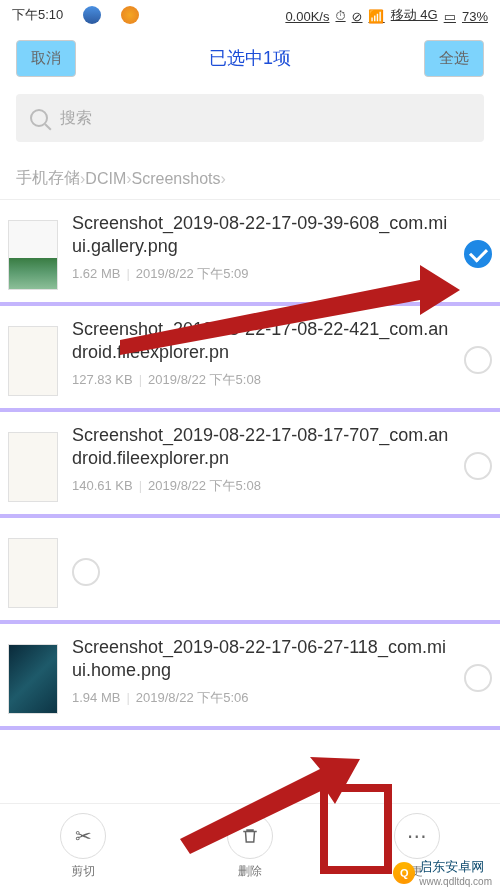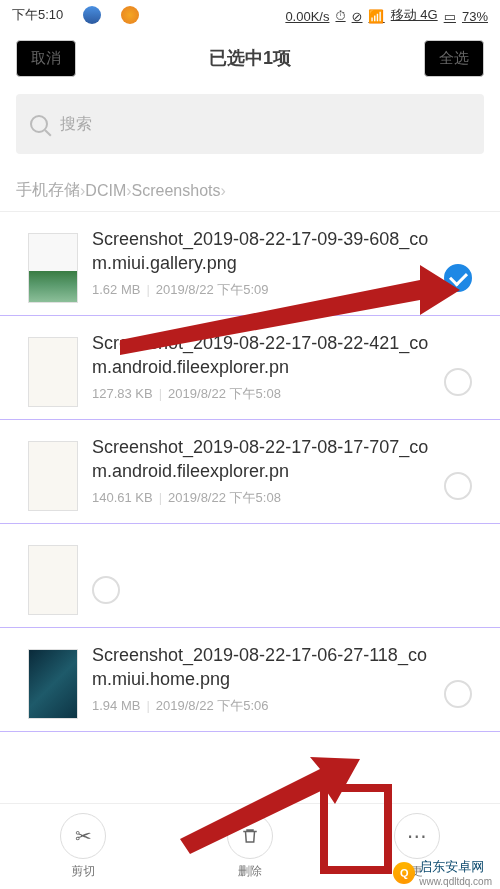--- a/index.html
+++ b/index.html
@@ -31,28 +31,28 @@
       display: flex;
       align-items: center;
       justify-content: space-between;
       padding: 0 16px;
     }
     .nav-btn {
       border: 1px solid #ccc;
       border-radius: 4px;
       padding: 8px 14px;
       font-size: 15px;
-      background: #000000;
+      background: #7dd3fc;
       color: #666;
     }
-    .nav-title { font-size: 18px; color: #404040; font-weight: bold; }
+    .nav-title { font-size: 18px; color: #1d4ed8; }
 
     .search-bar {
       margin: 8px 16px;
-      height: 60px;
+      height: 48px;
       background: #f0f0f0;
       border-radius: 4px;
       display: flex;
       align-items: center;
       padding: 0 14px;
       gap: 12px;
     }
     .search-icon-svg { width: 18px; height: 18px; border: 2px solid #bbb; border-radius: 50%; position: relative; }
     .search-icon-svg::after { content: ''; position: absolute; width: 8px; height: 2px; background: #bbb; transform: rotate(45deg); bottom: -3px; right: -6px; }
     .search-placeholder { color: #aaa; font-size: 16px; }
@@ -63,23 +63,23 @@
       padding: 18px 16px 10px;
       font-size: 16px;
       color: #aaa;
       gap: 0;
     }
     .chevron { color: #ccc; }
 
     .file-list { border-top: 1px solid #eee; }
     .file-item {
       display: flex;
-      align-items: center;
-      padding: 12px 28px;
-      border-bottom: 1px solid #c4b5fd;
+      align-items: flex-start;
+      padding: 12px 8px;
+      border-bottom: 4px solid #c4b5fd;
       gap: 14px;
       min-height: 104px;
     }
     .thumb {
       flex: 0 0 50px;
       width: 50px;
       height: 70px;
       background: #eef3f8;
       border: 1px solid #e0e0e0;
       margin-top: 8px;

